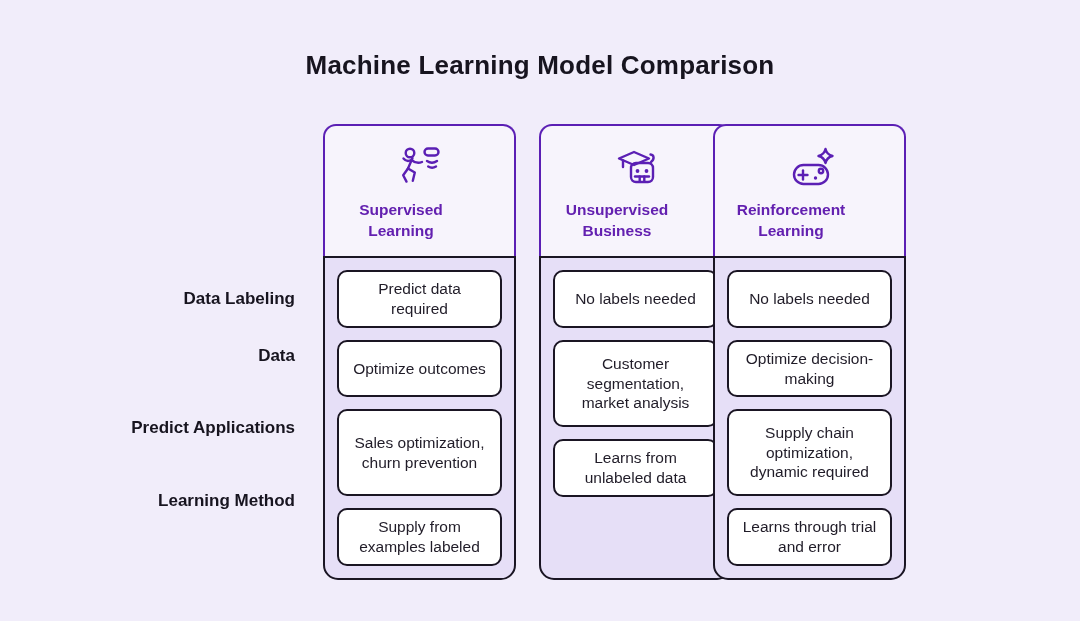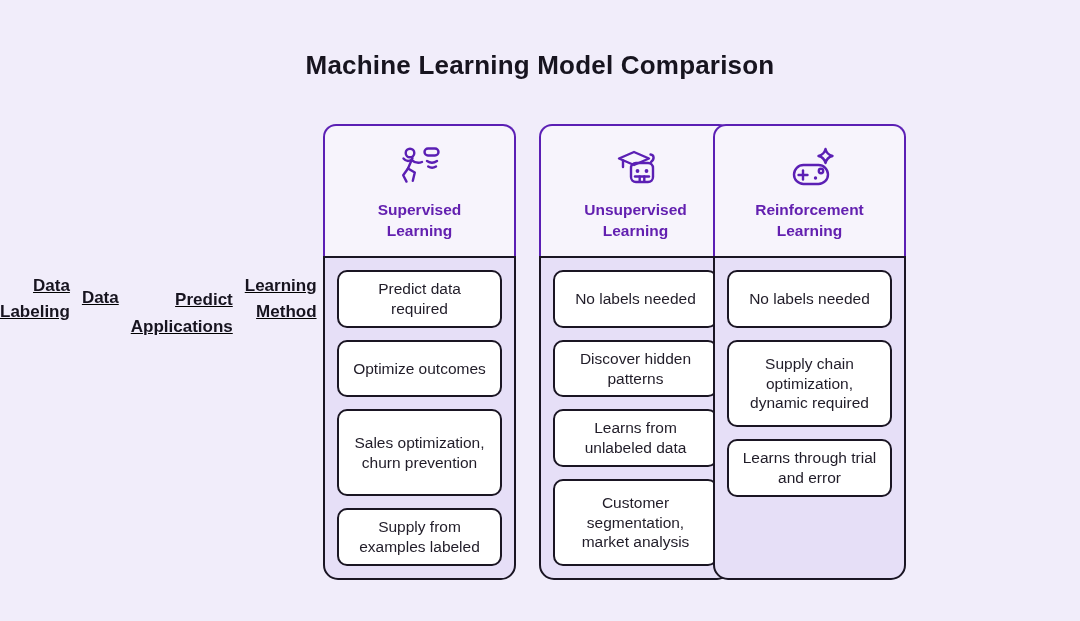--- a/index.html
+++ b/index.html
@@ -23,23 +23,21 @@
     font-weight: bold;
     letter-spacing: 0.2px;
     color: #17141F;
   }
   
   .labels {
     position: absolute;
     left: 0; top: 270px;
     width: 295px;
     display: flex;
-    flex-direction: row;
-    gap: 12px;
-    text-decoration: underline;
+    flex-direction: column;
   }
   .label {
     display: flex;
     align-items: center;
     justify-content: flex-end;
     text-align: right;
     font-size: 17px;
     font-weight: bold;
     color: #17141F;
     line-height: 1.55;
@@ -54,21 +52,20 @@
   }
   .col-header {
     box-sizing: border-box;
     height: 132px;
     background: #F7F4FC;
     border: 2px solid #5B1FB4;
     border-bottom: none;
     border-radius: 13px 13px 0 0;
     display: flex;
     flex-direction: column;
-    align-items: center;
     justify-content: center;
     gap: 7px;
   }
   .col-header .icon { height: 52px; display: flex; align-items: center; justify-content: center; }
   .col-title {
     max-width: 152px;
     text-align: center;
     font-size: 15.5px;
     font-weight: 600;
     line-height: 1.3;
@@ -163,44 +160,44 @@
           <circle cx="27.5" cy="26" r="1.9" fill="#5B1FB4" stroke="none"></circle>
           <circle cx="36.5" cy="26" r="1.9" fill="#5B1FB4" stroke="none"></circle>
           <path d="M25 31.5 H39"></path>
           <path d="M29.7 31.5 V36.6"></path>
           <path d="M34.3 31.5 V36.6"></path>
           <path d="M41 17 C44.5 14.5 44.5 10 40.5 9.5"></path>
           <path d="M9 13.5 L24 7 L39 13.5 L24 20 Z"></path>
           <path d="M13 15.5 V22"></path>
         </svg>
       </span>
-      <div class="col-title">Unsupervised Learning</div>
+      <div class="col-title">Unsupervised Business</div>
     </header>
     <div class="col-body">
       <div class="cell r1">No labels needed</div>
-      <div class="cell r2">Discover hidden patterns</div>
+      <div class="cell r3">Customer segmentation, market analysis</div>
       <div class="cell r4">Learns from unlabeled data</div>
-      <div class="cell r3">Customer segmentation, market analysis</div>
     </div>
   </section>
 
   <section class="col col-3">
     <header class="col-header">
       <span class="icon">
         <svg width="52" height="46" viewBox="0 0 52 44" fill="none" stroke="#5B1FB4" stroke-width="2.4" stroke-linecap="round" stroke-linejoin="round">
           <path d="M41.5 4 C42.4 8 44.5 10 48.5 11 C44.5 12 42.4 14 41.5 18 C40.6 14 38.5 12 34.5 11 C38.5 10 40.6 8 41.5 4 Z"></path>
           <rect x="10" y="20" width="34" height="19" rx="9.5"></rect>
           <path d="M19 25.5 V34.5"></path>
           <path d="M14.5 30 H23.5"></path>
           <circle cx="37" cy="26" r="2.2"></circle>
           <circle cx="31.5" cy="33" r="1.7" fill="#5B1FB4" stroke="none"></circle>
         </svg>
       </span>
       <div class="col-title">Reinforcement Learning</div>
     </header>
     <div class="col-body">
       <div class="cell r1">No labels needed</div>
+      <div class="cell r2">Optimize decision-making</div>
       <div class="cell r3">Supply chain optimization, dynamic required</div>
       <div class="cell r4">Learns through trial and error</div>
     </div>
   </section>
 
 </div>
 
 </body></html>

